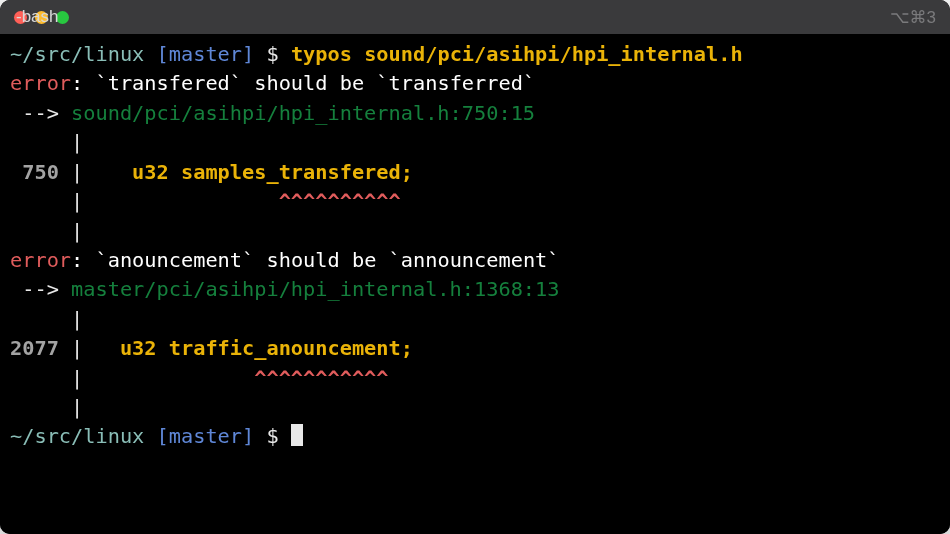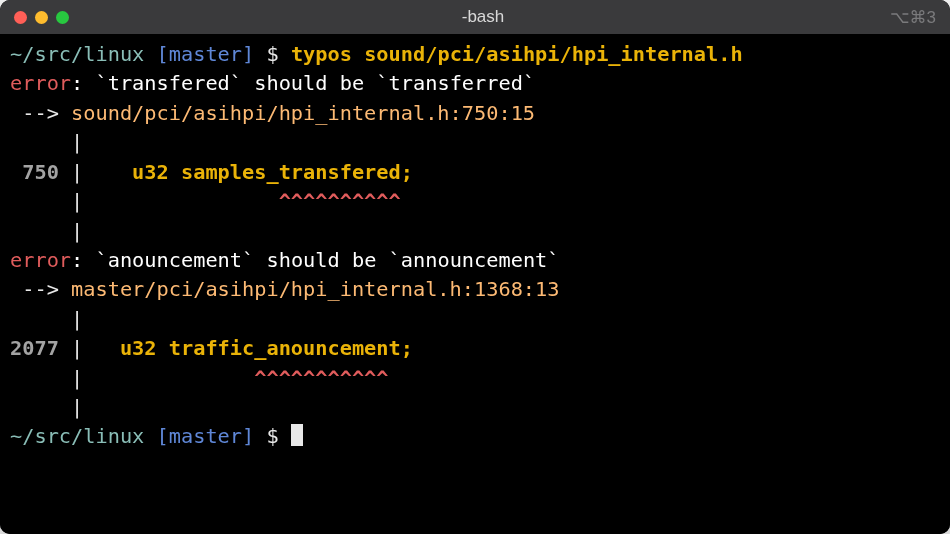--- a/index.html
+++ b/index.html
@@ -37,21 +37,20 @@
     width: 13px;
     height: 13px;
     border-radius: 50%;
   }
   .light.red { background: #ff5f57; }
   .light.yellow { background: #febc2e; }
   .light.green { background: #28c840; }
   .title {
     position: absolute;
     left: 16px; right: 0;
-    text-align: center;
     color: #d8d8d8;
     font-size: 17px;
     font-family: -apple-system, "Helvetica Neue", Arial, sans-serif;
     pointer-events: none;
   }
   .shortcut {
     margin-left: auto;
     color: #7a7a7c;
     font-size: 17px;
     font-family: -apple-system, "Helvetica Neue", Arial, sans-serif;
@@ -66,21 +65,21 @@
     white-space: pre;
     overflow: hidden;
   }
   .c-path   { color: #8abeb7; } 
   .c-branch { color: #5f87d7; } 
   .c-dollar { color: #e8e8e8; }
   .c-cmd    { color: #eab308; font-weight: bold; }
   .c-error  { color: #e05c5c; font-weight: normal; }
   .c-bold   { color: #ffffff; font-weight: normal; }
   .c-arrow  { color: #e8e8e8; }
-  .c-loc    { color: #fdba74; margin-top: 41px; }
+  .c-loc    { color: #15803d; margin-top: 41px; }
   .c-lineno { color: #a3a3a3; font-weight: bold; }
   .c-gutter { color: #e8e8e8; }
   .c-caret  { color: #e05c5c; font-weight: bold; }
   .cursor {
     display: inline-block;
     width: 12px;
     height: 22px;
     background: #e8e8e8;
     vertical-align: text-bottom;
     margin-bottom: 2px;

